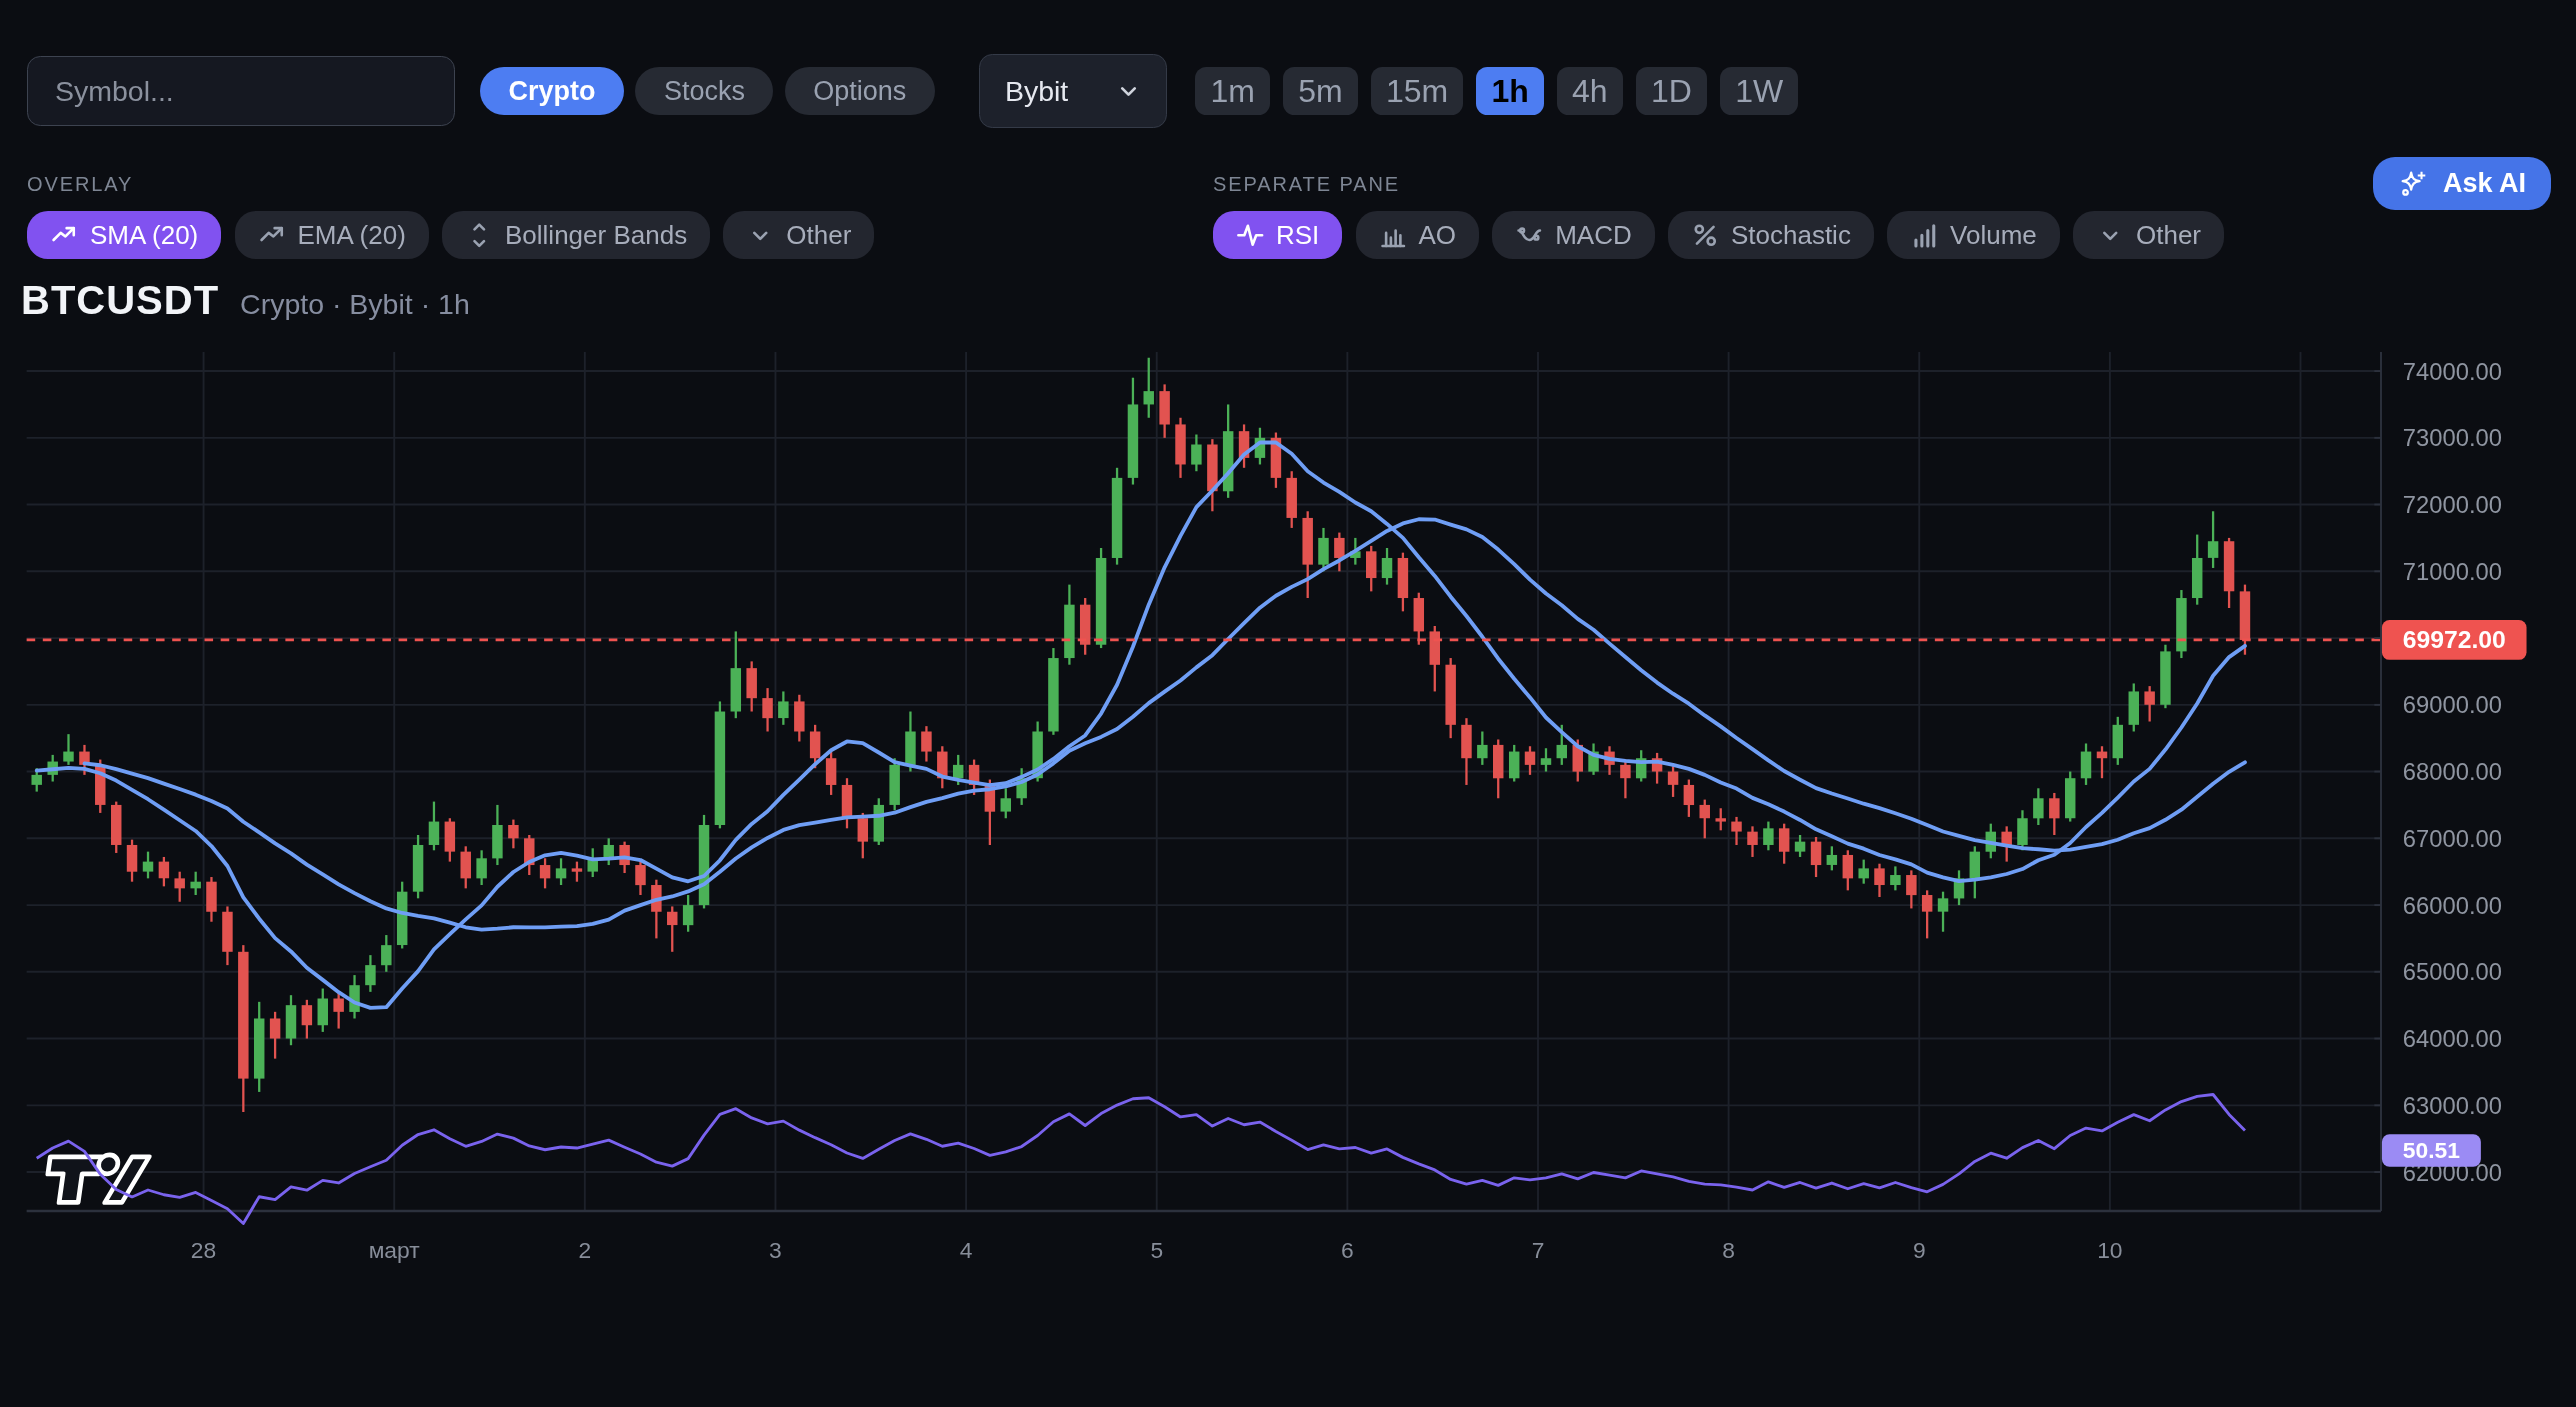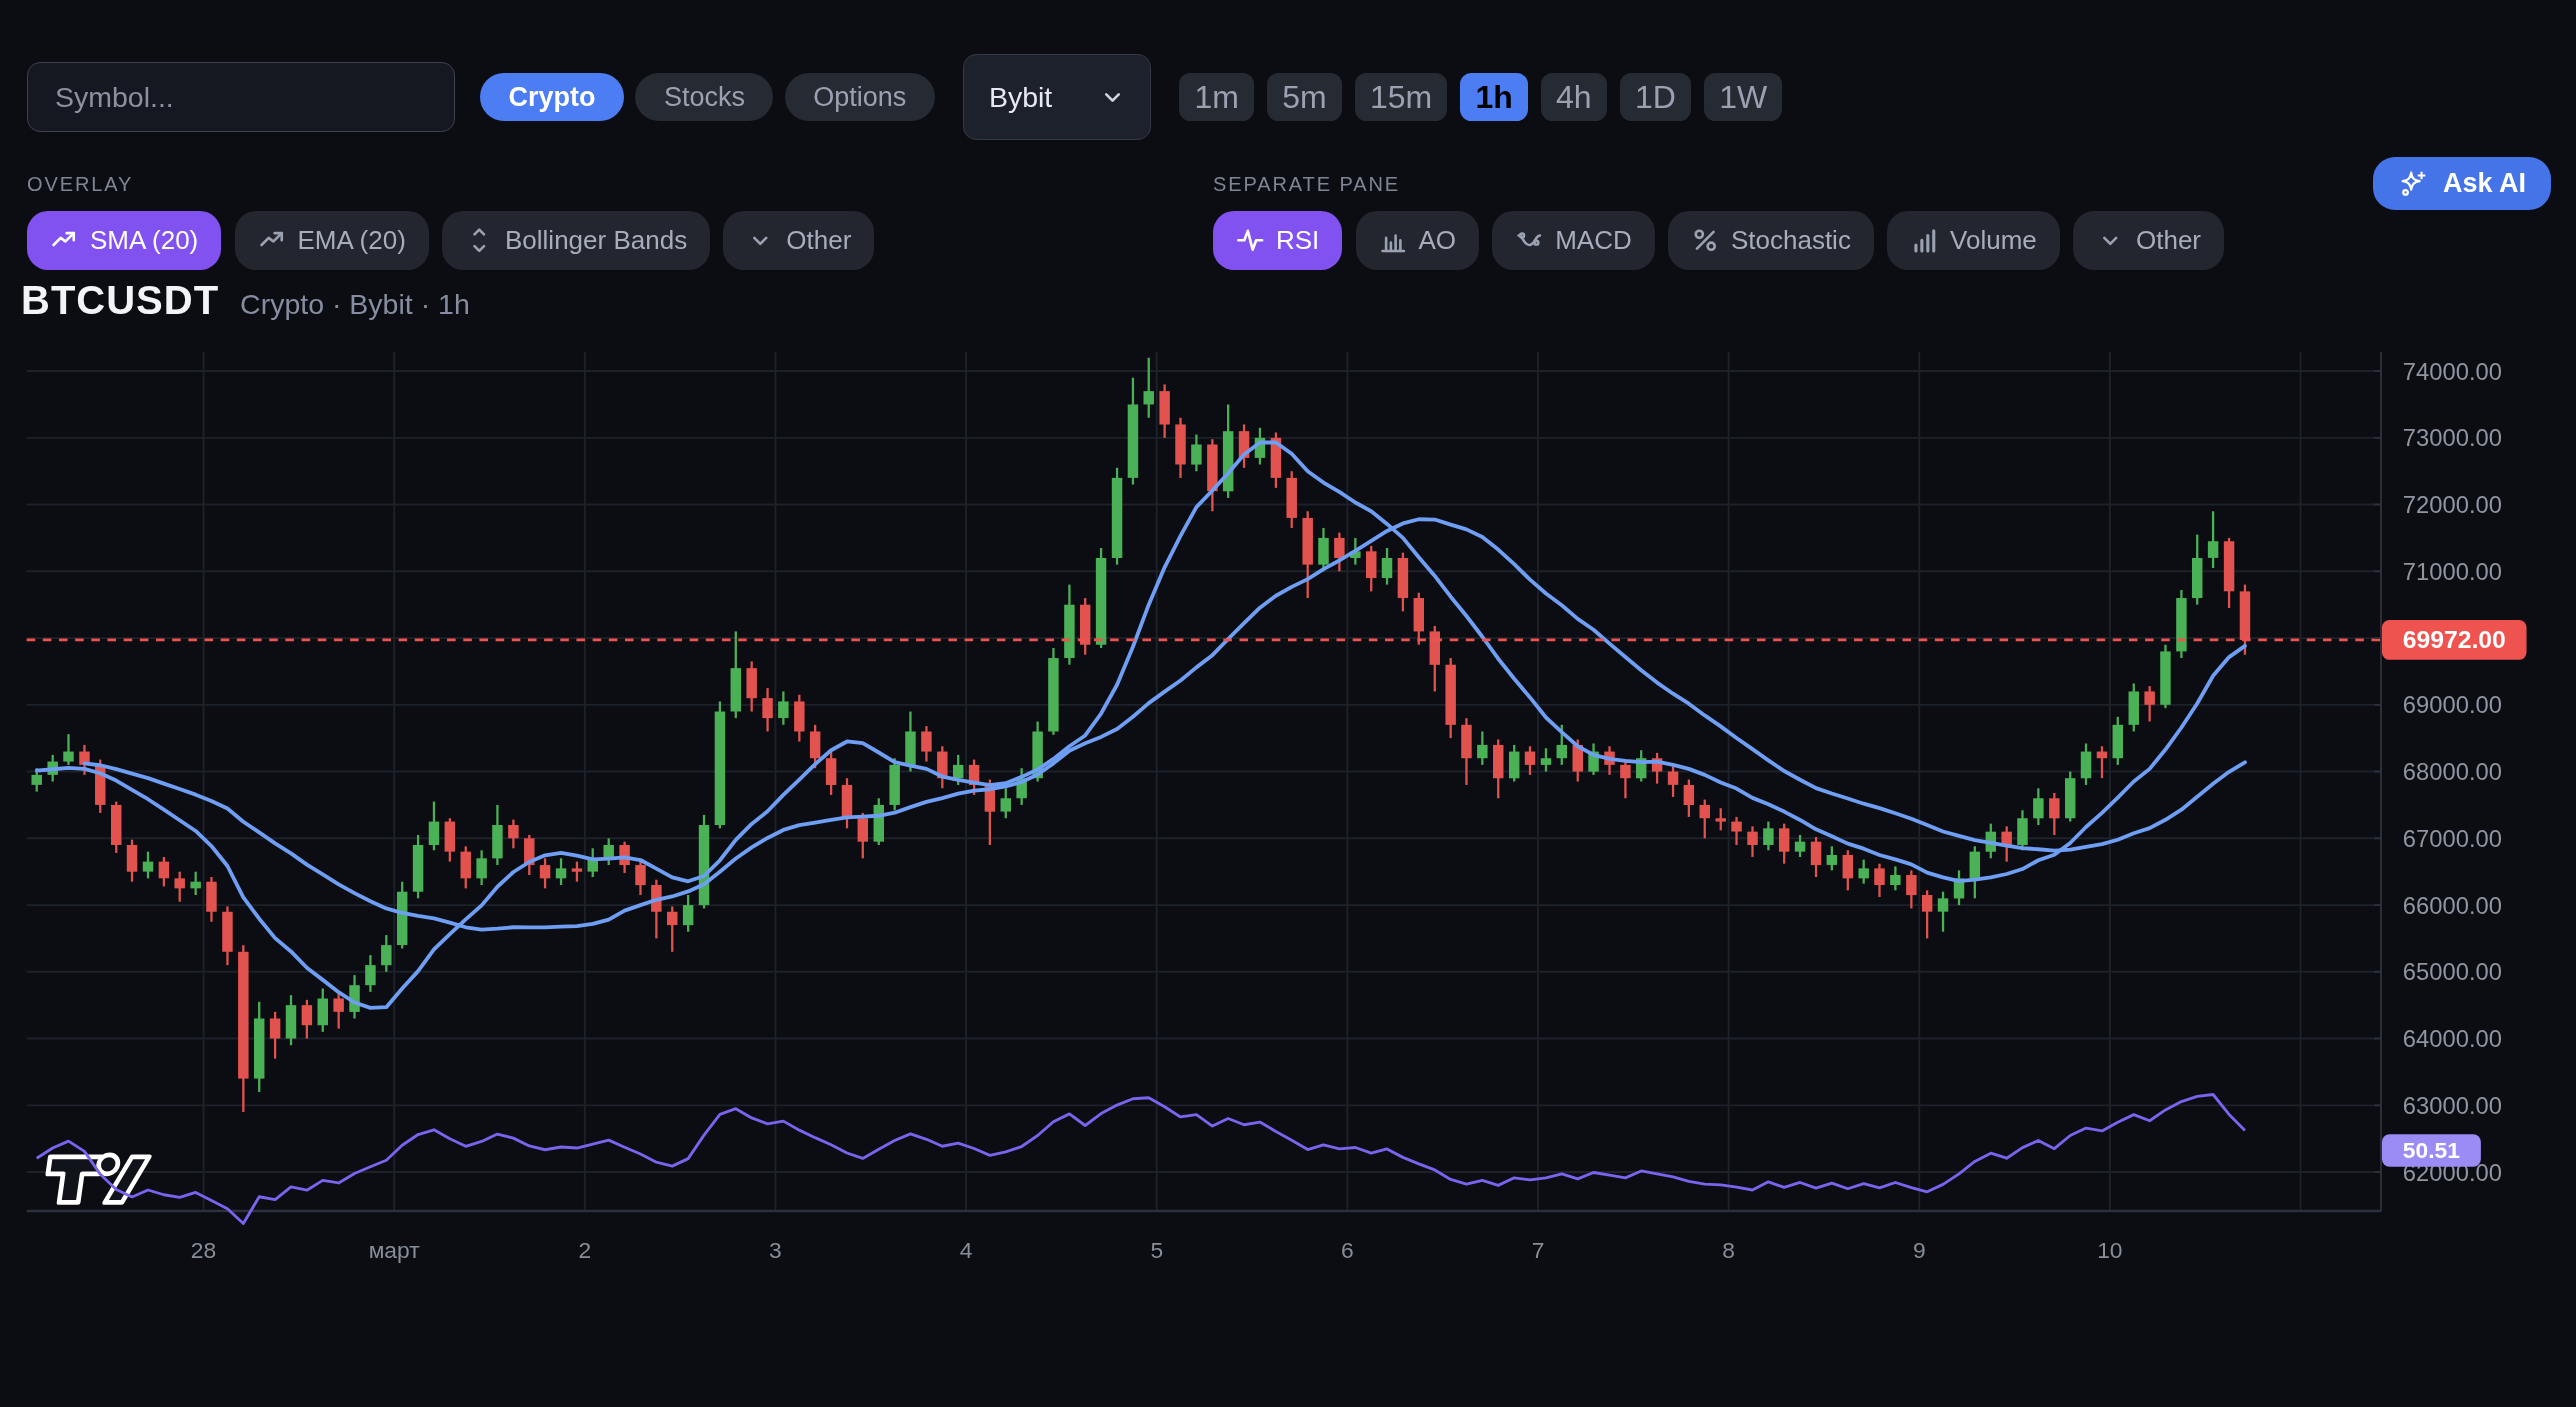--- a/index.html
+++ b/index.html
@@ -8,33 +8,33 @@
   .topbar { position:absolute; left:27px; top:54px; display:flex; align-items:center; }
   .symbol-input { width:428px; height:70px; background:#151821; border:1.9px solid #3d4350;
     border-radius:13.3px; color:#e6e9f0; font-size:28.5px; padding:0 27px; outline:none; }
   .symbol-input::placeholder { color:#8b919e; }
   .pill-group { display:flex; align-items:center; gap:11.4px; }
   .asset-tabs { margin-left:25px; }
   .pill { height:48px; padding:0 28.5px; display:flex; align-items:center; gap:11.4px;
     background:#262a33; color:#9aa2b1; font-size:27px; border-radius:25px; border:none;
     cursor:pointer; white-space:nowrap; }
   .pill.active-blue { background:#4d7df2; color:#ffffff;font-weight:bold; }
-  .select-box { margin-left:28px; height:86px; width:188px; background:#1d212b;
+  .select-box { margin-left:44px; height:74px; width:188px; background:#1d212b;
     border:1.9px solid #343a47; border-radius:13.3px; display:flex; align-items:center;
     justify-content:space-between; padding:0 25px; color:#e6e9f0; font-size:28.5px; cursor:pointer; }
   .tf-group { margin-left:28.5px; display:flex; gap:13.3px; }
   .tf-btn { height:48px; min-width:53px; padding:0 15px; border-radius:11.4px; background:#262a33;
     color:#9aa2b1; font-size:32px; border:none; display:flex; align-items:center;
     justify-content:center; cursor:pointer; }
   .tf-btn.active { background:#4d7df2; color:#000000;font-weight:bold; }
   .row2 { position:absolute; left:27px; top:160px; }
   .row2-right { position:absolute; left:1213px; top:160px; }
   .group-label { font-size:20px; letter-spacing:1.9px; color:#7e8694; margin-bottom:15px;margin-top:13px; }
   .ind-pills { display:flex; gap:13.3px; }
-  .ind-pill { height:59px; padding:0 23px; border-radius:21px; background:#23262f;
+  .ind-pill { height:48px; padding:0 23px; border-radius:21px; background:#23262f;
     color:#a7adbb; font-size:26px; display:flex; align-items:center; gap:11.4px; border:none;
     cursor:pointer; white-space:nowrap; }
   .ind-pill.active-purple { background:#8152f0; color:#fff; }
   .ind-pill svg { flex:0 0 auto; }
   .ask-ai { position:absolute; right:25px; top:157px; height:53px; padding:0 25px;
     background:#4574e8; border:none; border-radius:22px; color:#fff; font-size:27px;
     font-weight:bold; display:flex; align-items:center; gap:13.3px; cursor:pointer; }
   .title-block { position:absolute; left:21px; top:278px; display:flex; align-items:baseline; gap:21px; }
   .title-main { color:#f2f4f8; font-size:40px; font-weight:bold; letter-spacing:1px; }
   .title-sub { color:#868da0; font-size:28.5px; }

